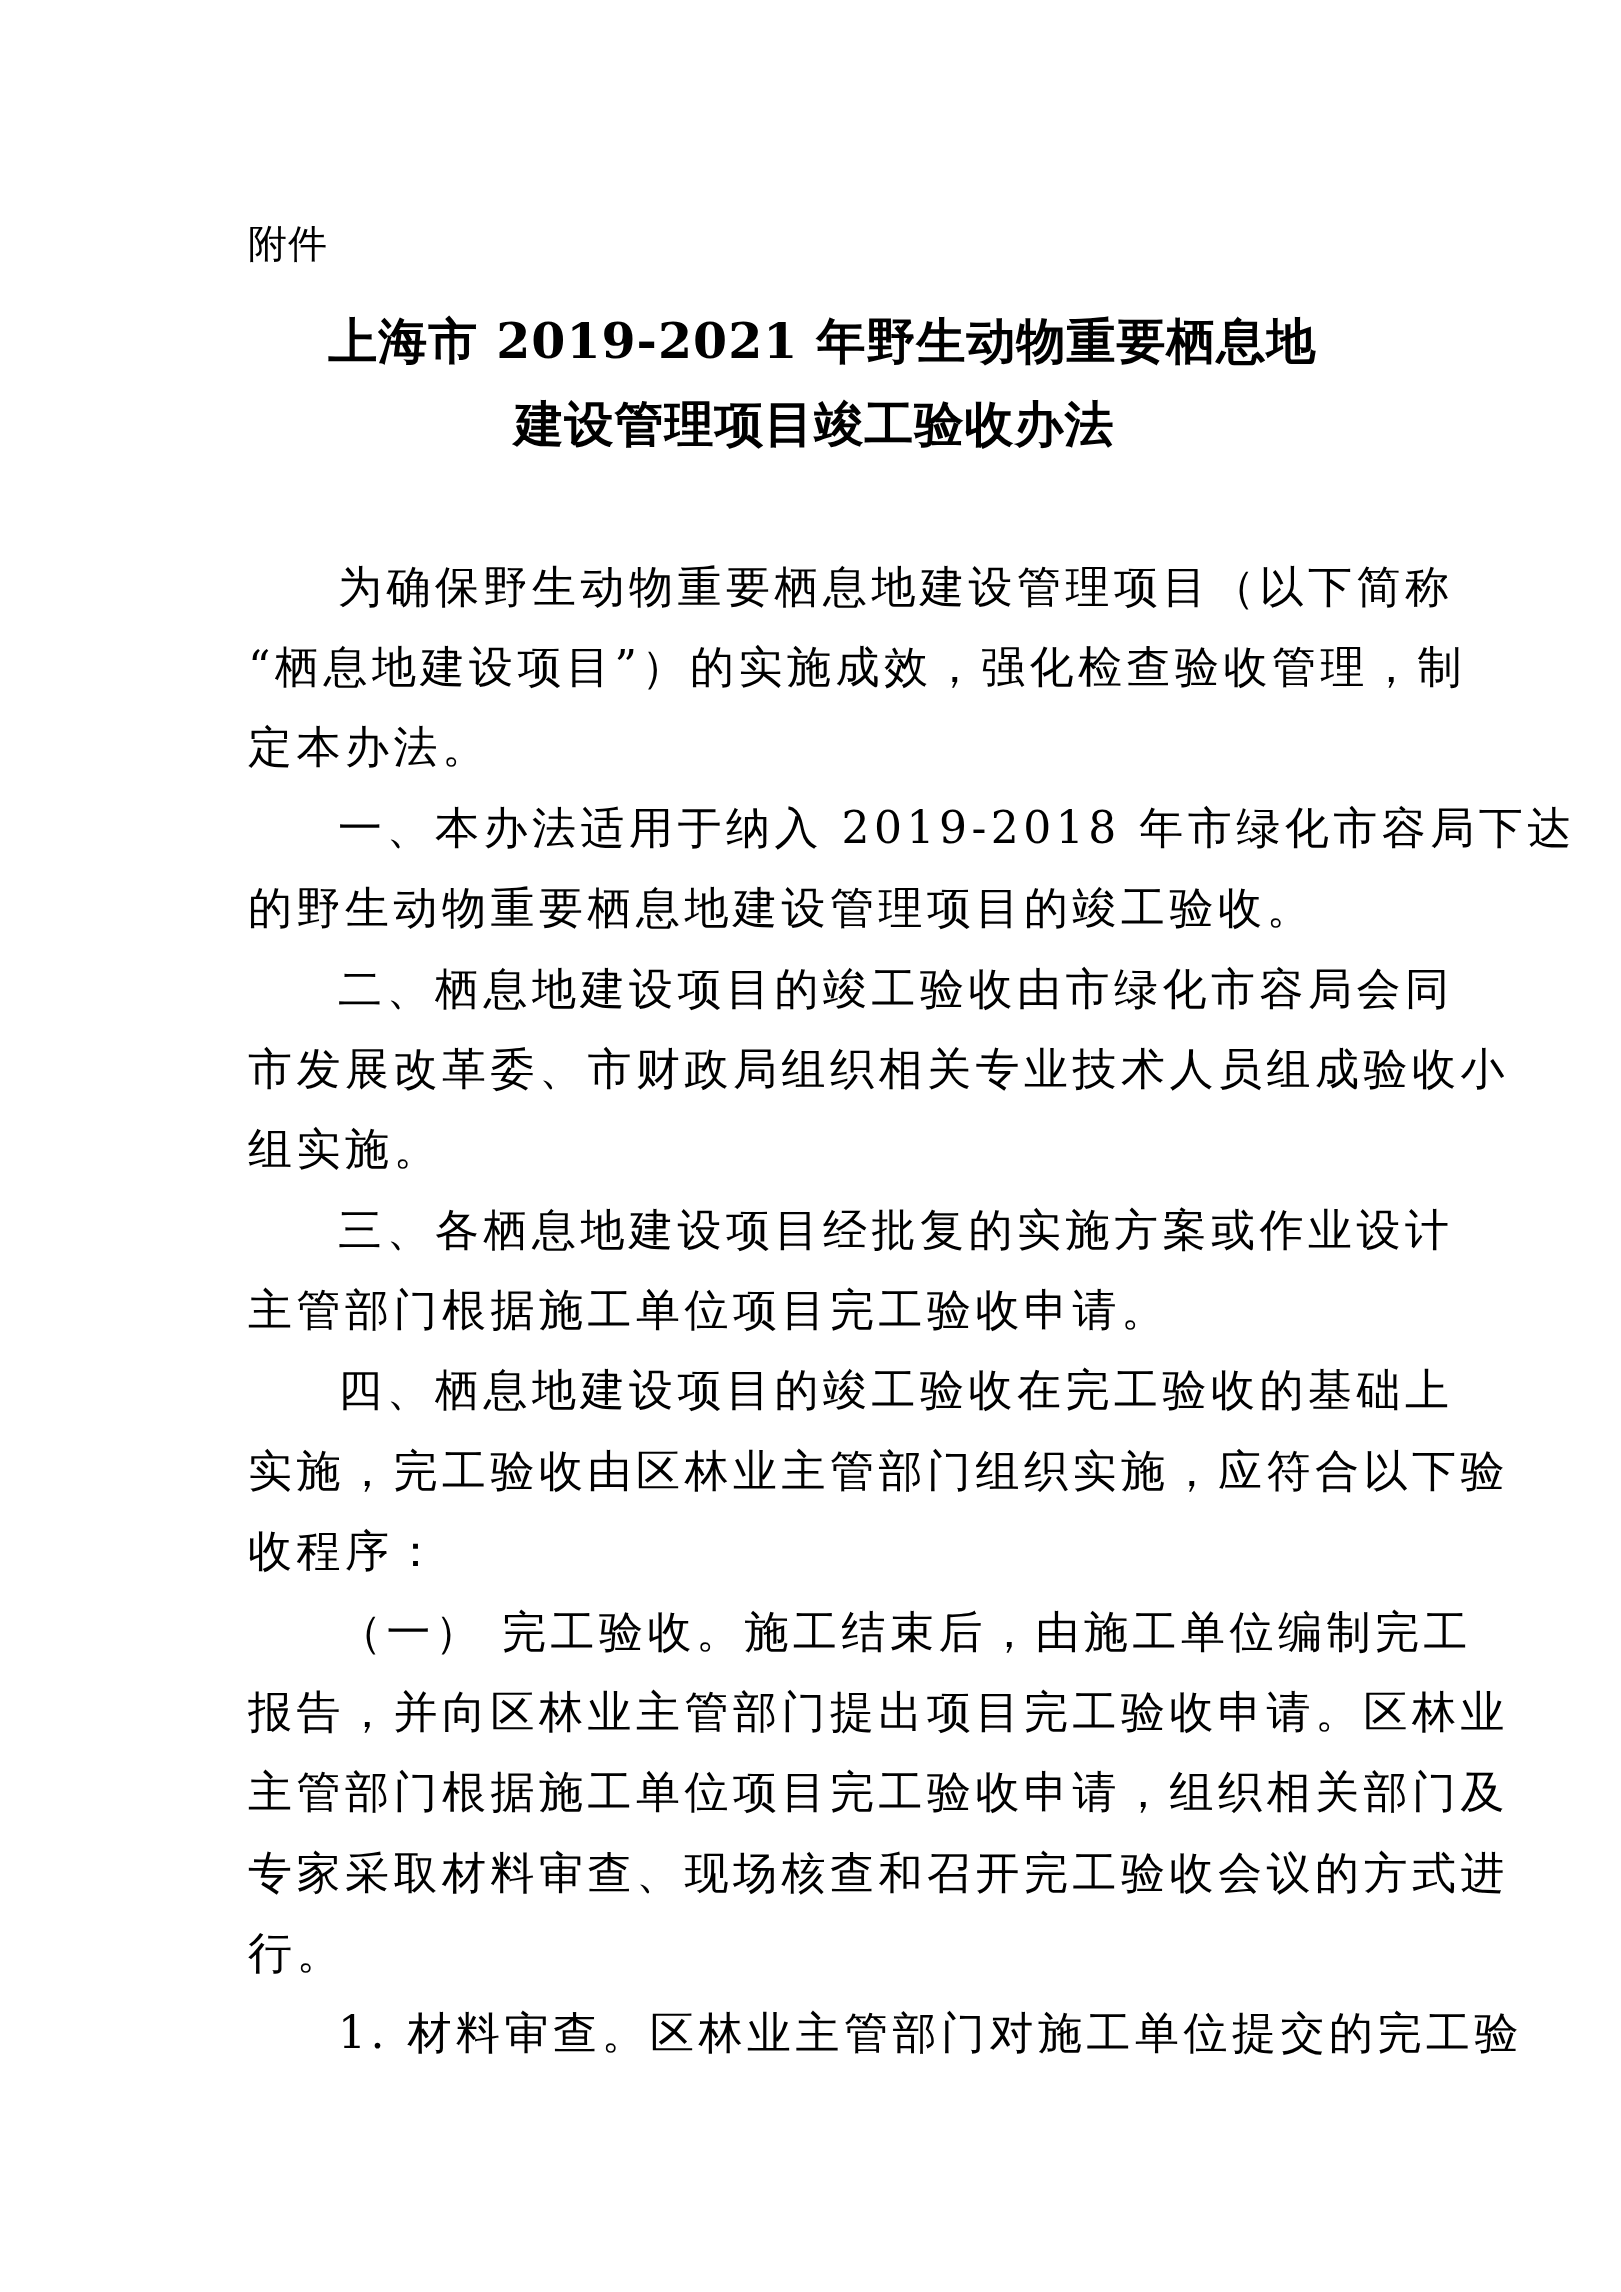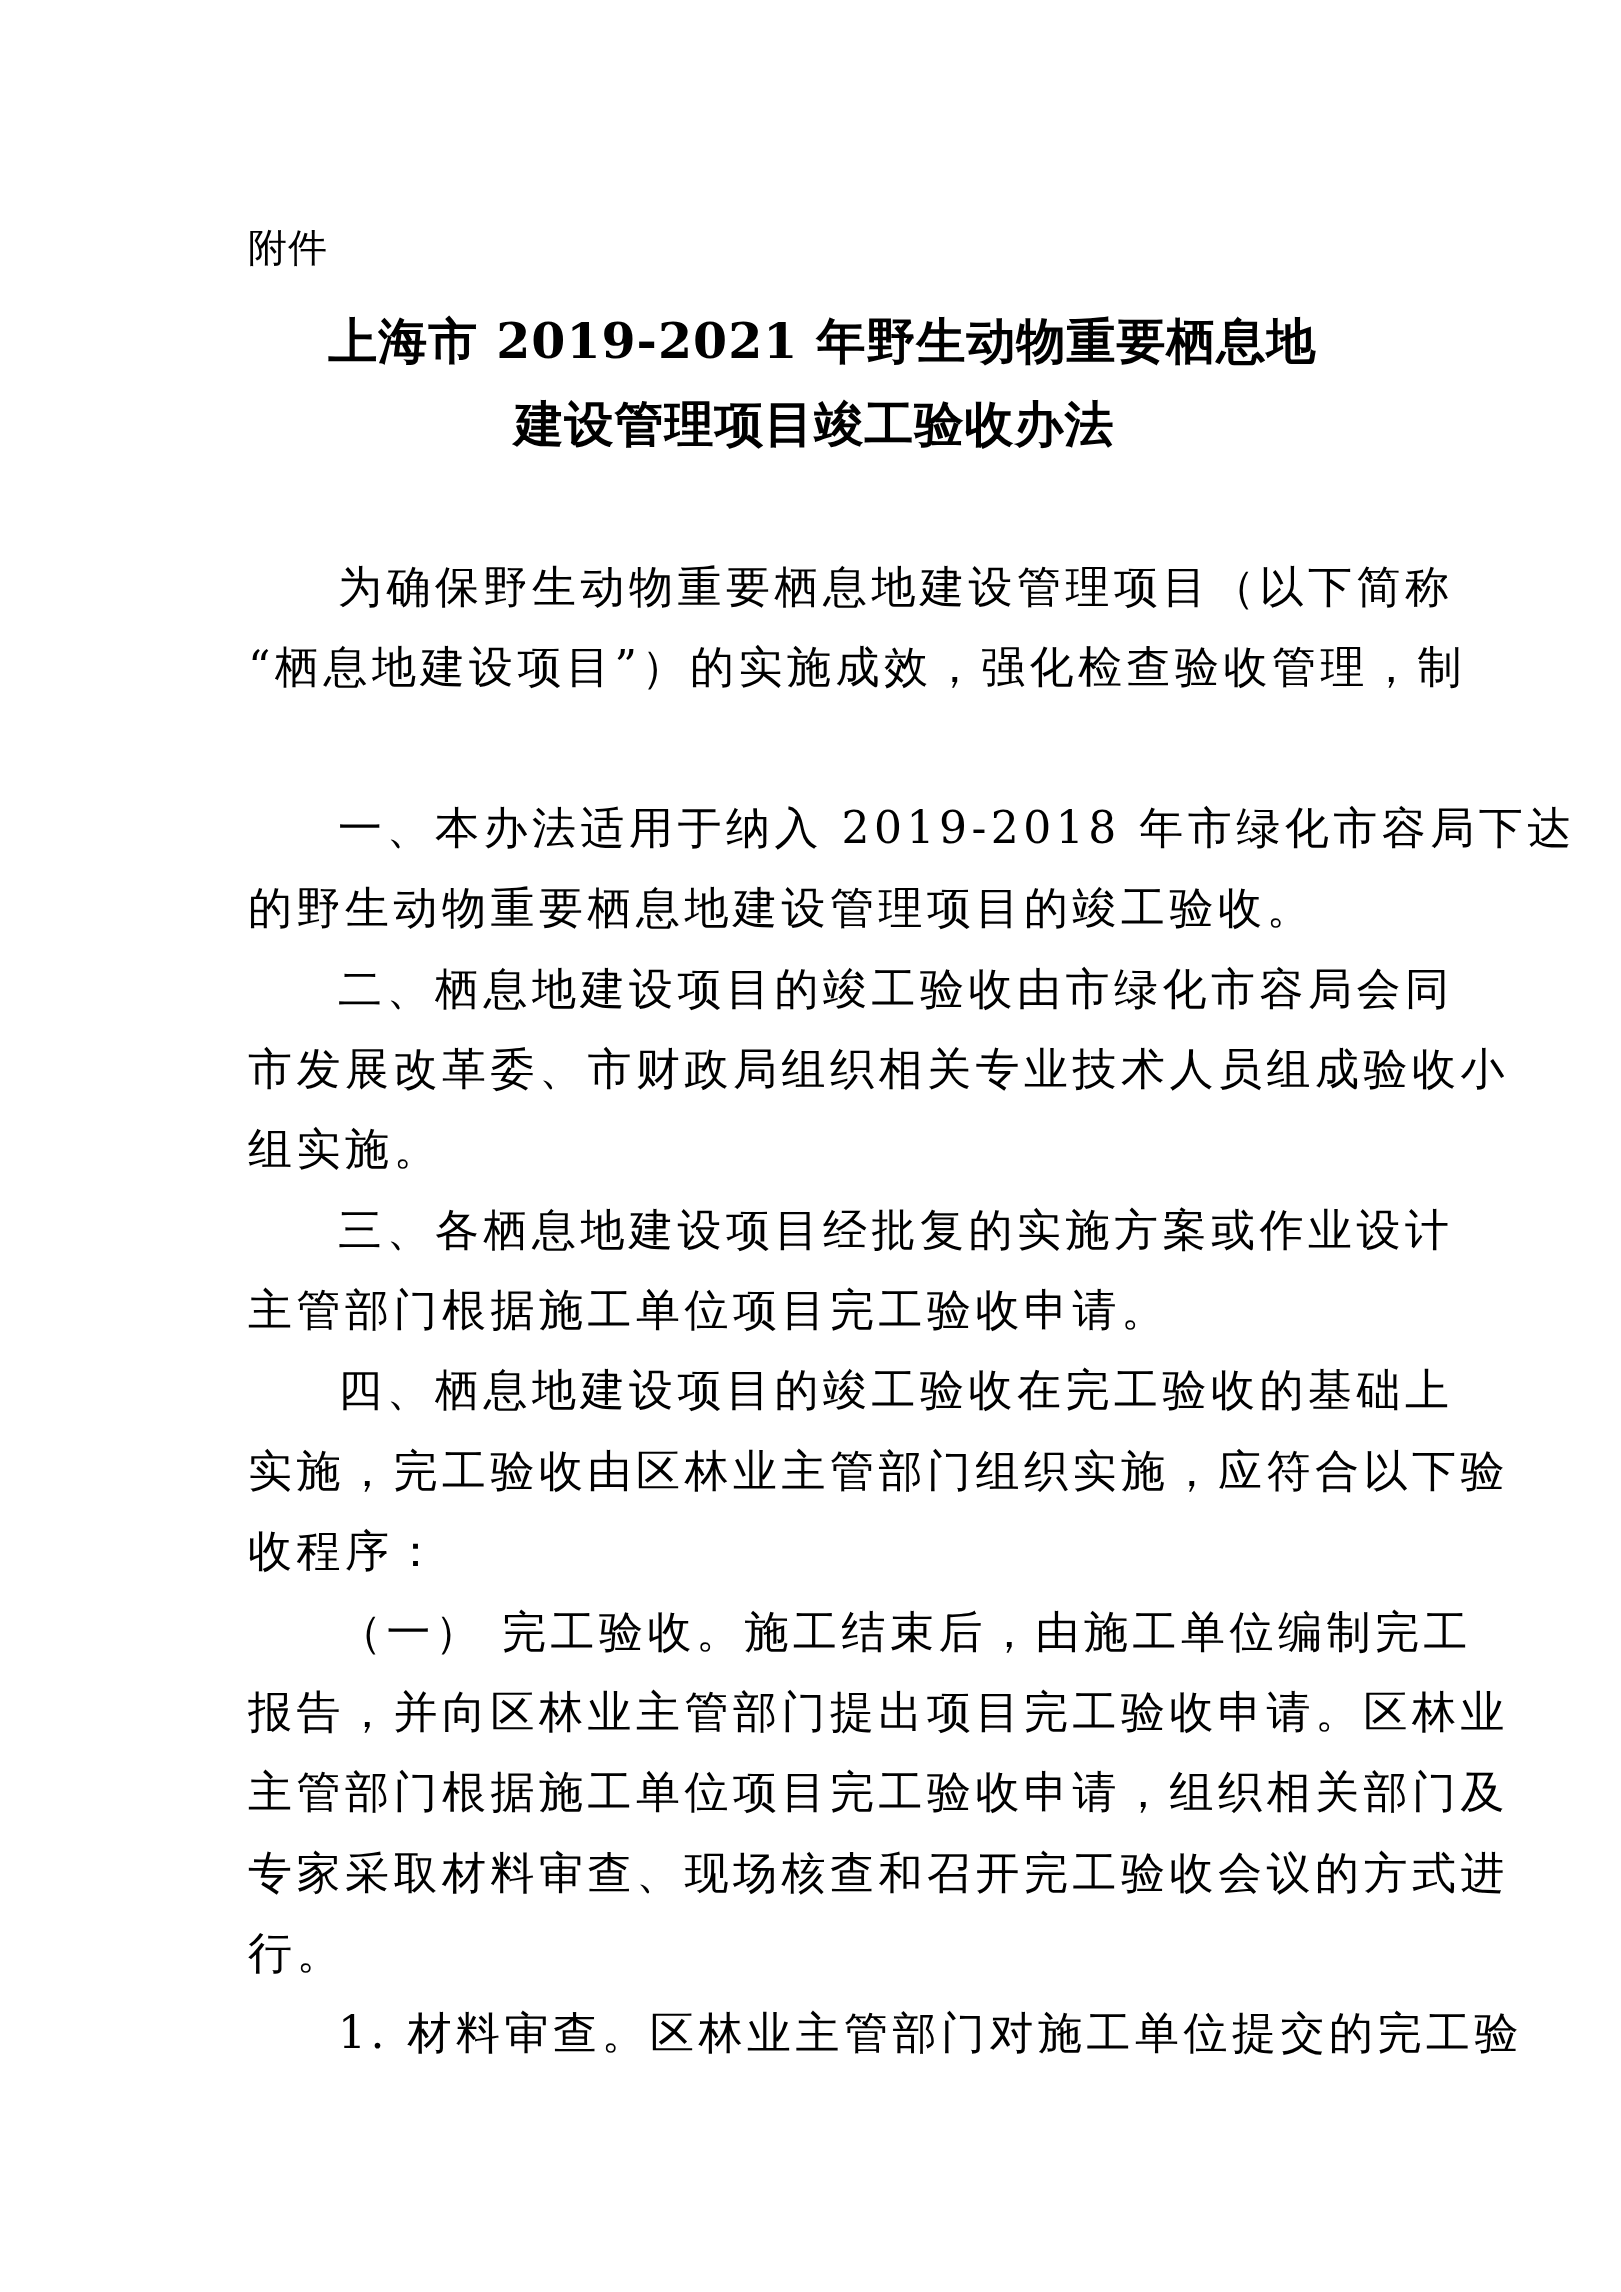--- a/index.html
+++ b/index.html
@@ -1,20 +1,20 @@
 <!DOCTYPE html>
 <html><head>
   <meta charset="utf-8">
   <style>
     html, body { margin: 0; padding: 0; background: #ffffff; }
     body { width: 1621px; height: 2293px; position: relative; overflow: hidden; }
     .page { position: absolute; left: 0; top: 0; width: 1621px; height: 2293px; background: #ffffff; color: #000000; }
     .attach {
       position: absolute; left: 248px; top: 223px;
-      font-family: Liberation Sans, sans-serif; font-size: 39px; line-height: 49px; letter-spacing: 1px;
+      font-family: Liberation Mono, monospace; font-size: 39px; line-height: 49px; letter-spacing: 1px;
     }
     .title {
       position: absolute; left: 0; width: 1621px; text-align: center;
       font-family: "DejaVu Serif", serif; font-weight: bold; font-size: 49px; line-height: 59px;
       letter-spacing: 1px;
     }
     .t1 { top: 312px; left: 11.8px; }
     .t2 { top: 395px; left: 3.9px; }
     .line {
       position: absolute; left: 248px; width: 1137px;
@@ -27,20 +27,21 @@
 <body>
 
 <div class="page">
   <div class="attach">附件</div>
 
   <div class="title t1">上海市 2019-2021 年野生动物重要栖息地</div>
   <div class="title t2">建设管理项目竣工验收办法</div>
 
   <div class="line indent" style="top:559px">为确保野生动物重要栖息地建设管理项目（以下简称</div>
   <div class="line" style="top:639px">“栖息地建设项目”）的实施成效，强化检查验收管理，制</div>
+  <div class="line" style="top:719px">定本办法。</div>
 
   <div class="line indent" style="top:800px">一、本办法适用于纳入 2019-2018 年市绿化市容局下达</div>
   <div class="line" style="top:880px">的野生动物重要栖息地建设管理项目的竣工验收。</div>
 
   <div class="line indent" style="top:961px">二、栖息地建设项目的竣工验收由市绿化市容局会同</div>
   <div class="line" style="top:1041px">市发展改革委、市财政局组织相关专业技术人员组成验收小</div>
   <div class="line" style="top:1121px">组实施。</div>
 
   <div class="line indent" style="top:1202px">三、各栖息地建设项目经批复的实施方案或作业设计</div>
   <div class="line" style="top:1282px">主管部门根据施工单位项目完工验收申请。</div>

